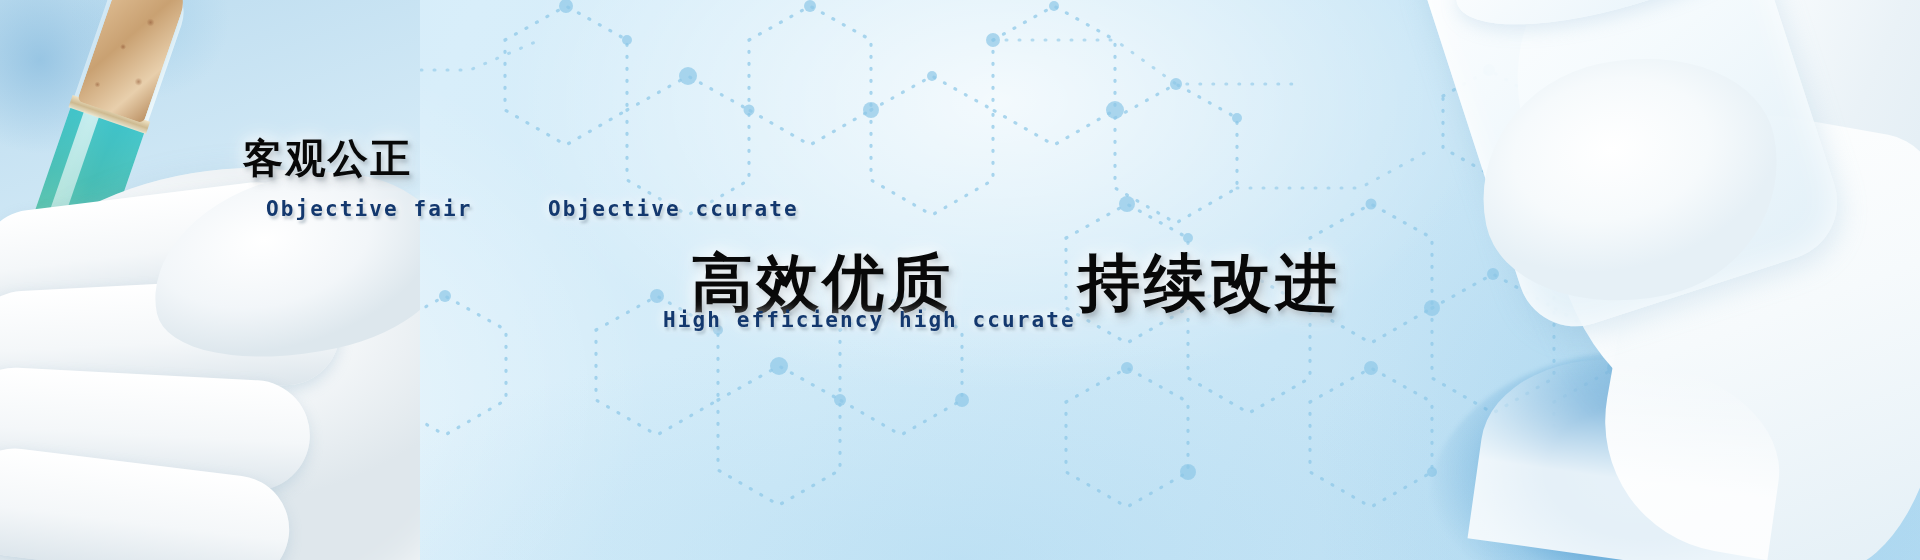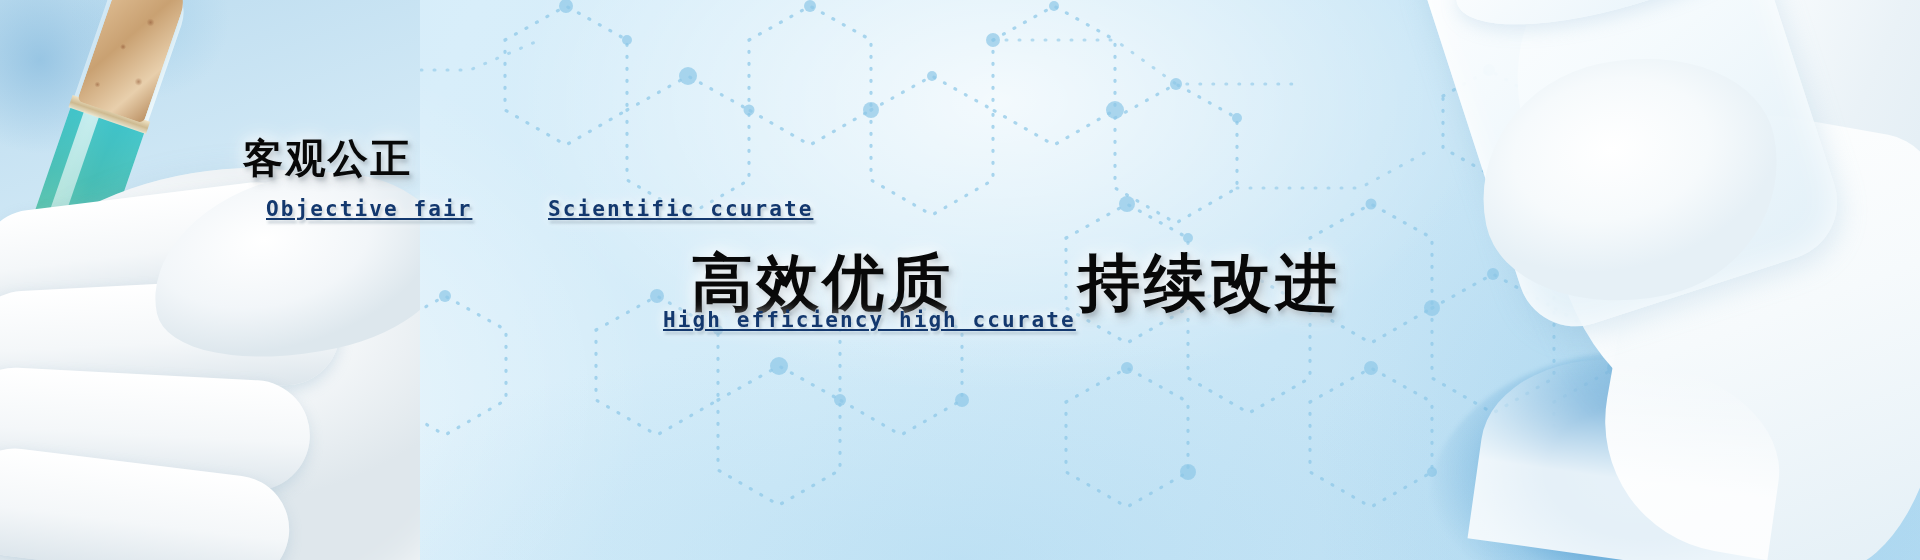--- a/index.html
+++ b/index.html
@@ -104,21 +104,20 @@
       2px 3px 4px rgba(40,60,75,.45),
       4px 6px 10px rgba(40,60,75,.28);
   }
   .en{
     position:absolute;color:#13386e;font-weight:700;letter-spacing:.10em;white-space:pre;
     font-family:"DejaVu Sans Mono","Liberation Mono",monospace;
     text-shadow:
       0 0 10px rgba(255,255,255,.95),
       0 0 18px rgba(255,255,255,.8),
       2px 3px 3px rgba(60,90,115,.42);
-    text-decoration: underline;
   }
   #cn1{left:243px;top:131px;font-size:40px;}
   #cn2{left:555px;top:131px;font-size:62px;}
   #en1{left:266px;top:197px;font-size:21px;}
   #en2{left:548px;top:197px;font-size:21px;}
   #cn3{left:691px;top:241px;font-size:62px;}
   #cn4{left:1078px;top:241px;font-size:62px;}
   #en3{left:663px;top:308px;font-size:21px;}
   #en4{left:1063px;top:308px;font-size:21px;}
 </style>
@@ -240,21 +239,21 @@
     <div class="beaker"></div>
     <div class="beaker-rim"></div>
     <div class="powder"></div>
     <div class="coat-shadow"></div>
   </div>
 
   <div class="text-layer">
     <div class="cn" id="cn1">客观公正</div>
     <div class="en" id="en1">Objective fair</div>
 
-    <div class="en" id="en2">Scientific ccurate</div>
+    <div class="en" id="en2">Objective ccurate</div>
 
     <div class="cn" id="cn3">高效优质</div>
     <div class="en" id="en3">High efficiency high ccurate</div>
 
     <div class="cn" id="cn4">持续改进</div>
   </div>
 
 </div>
 
 </body></html>

